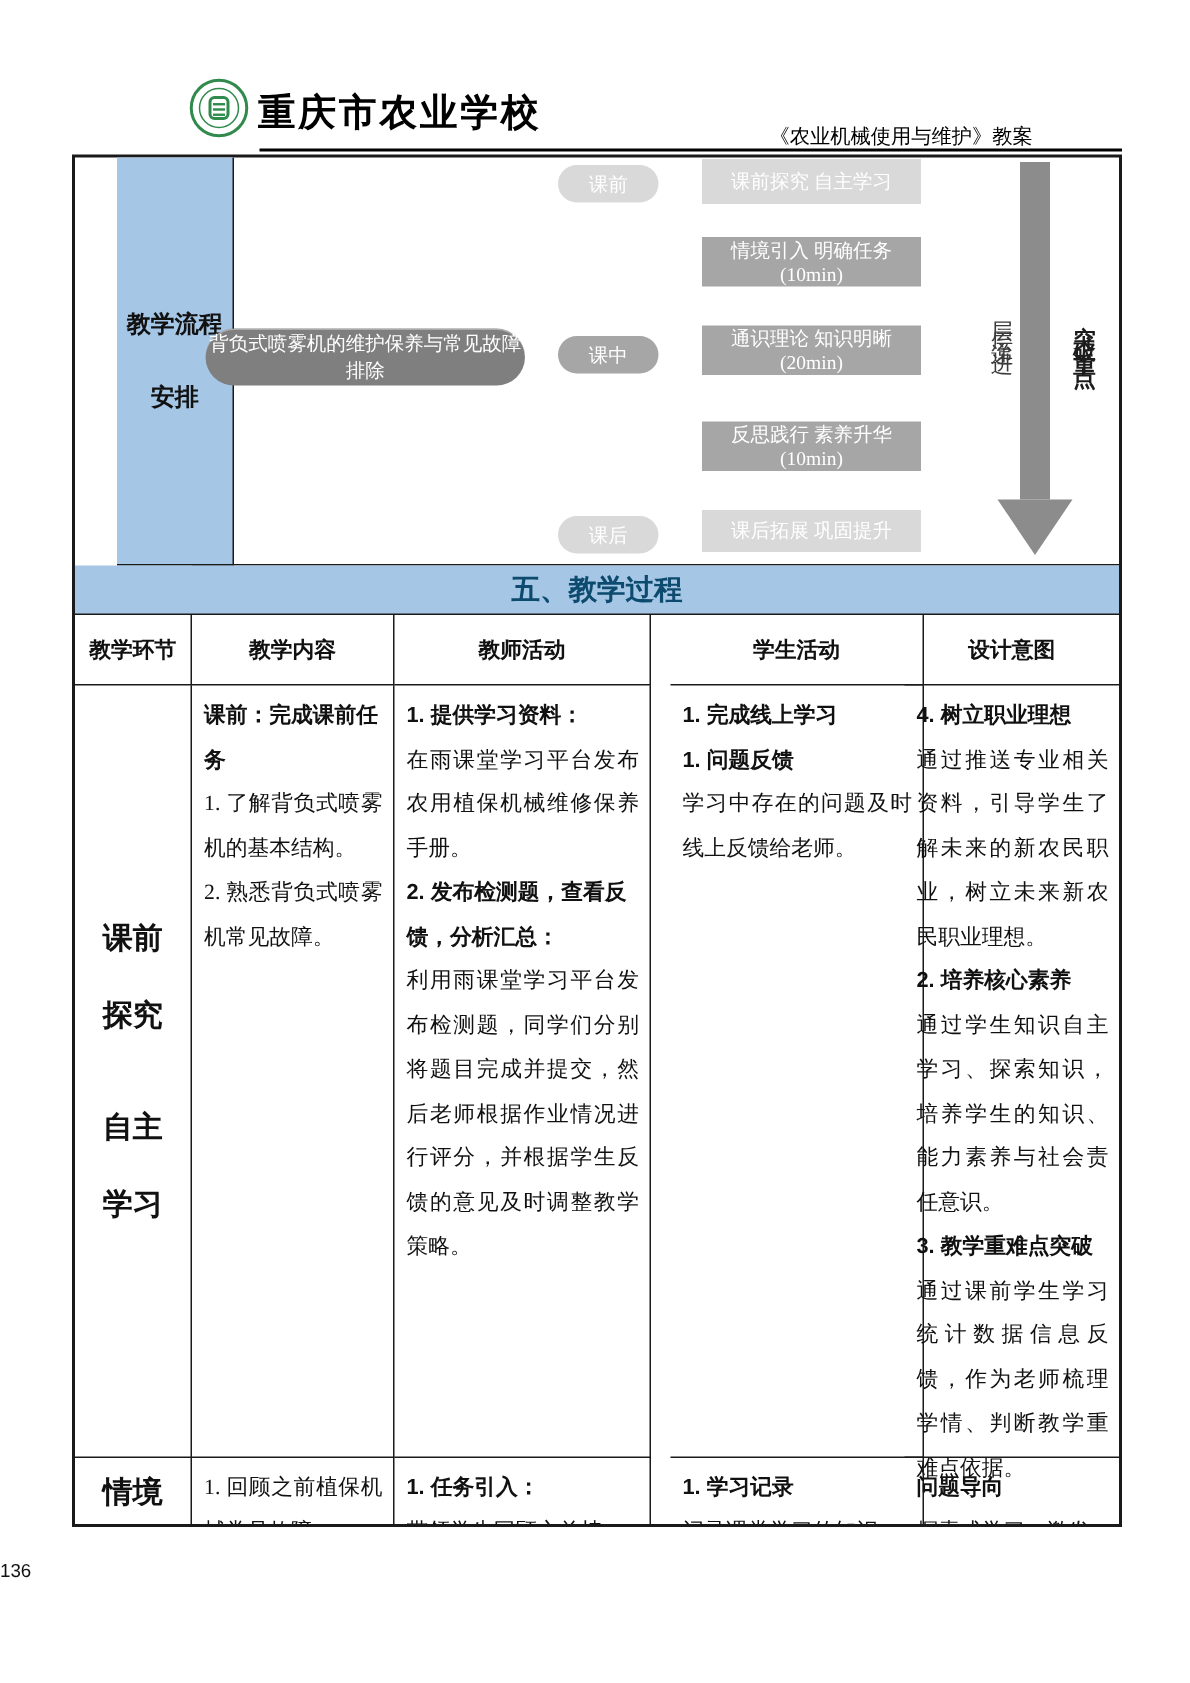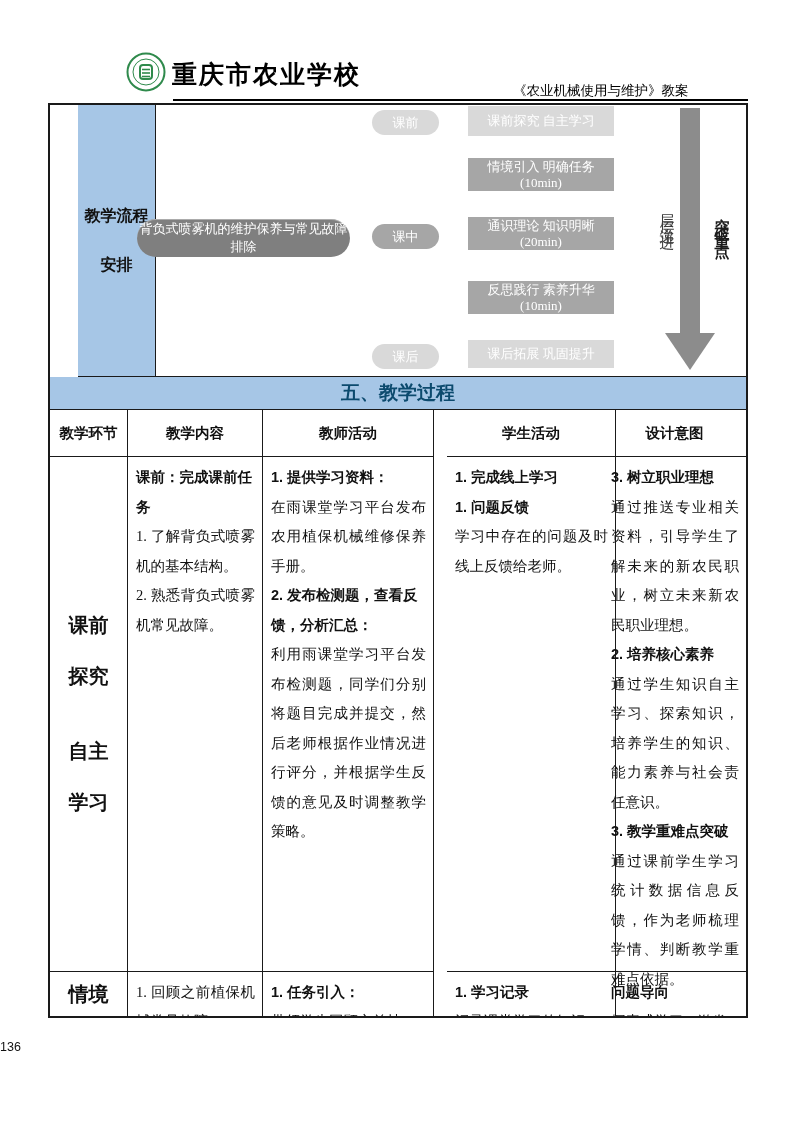--- a/index.html
+++ b/index.html
@@ -153,21 +153,21 @@
     <p>在雨课堂学习平台发布农用植保机械维修保养手册。</p>
     <p class="hd">2. 发布检测题，查看反馈，分析汇总：</p>
     <p>利用雨课堂学习平台发布检测题，同学们分别将题目完成并提交，然后老师根据作业情况进行评分，并根据学生反馈的意见及时调整教学策略。</p>
   </div>
   <div class="cell mcell c4 br bb txtcell">
     <p class="hd">1. 完成线上学习</p>
     <p class="hd">1. 问题反馈</p>
     <p>学习中存在的问题及时线上反馈给老师。</p>
   </div>
   <div class="cell mcell c5 bb txtcell">
-    <p class="hd">3. 树立职业理想</p>
+    <p class="hd">4. 树立职业理想</p>
     <p>通过推送专业相关资料，引导学生了解未来的新农民职业，树立未来新农民职业理想。</p>
     <p class="hd">2. 培养核心素养</p>
     <p>通过学生知识自主学习、探索知识，培养学生的知识、能力素养与社会责任意识。</p>
     <p class="hd">3. 教学重难点突破</p>
     <p>通过课前学生学习统计数据信息反馈，作为老师梳理学情、判断教学重难点依据。</p>
   </div>
 
   <div class="cell bcell c1 br stage">
     <span>情境</span>
   </div>

